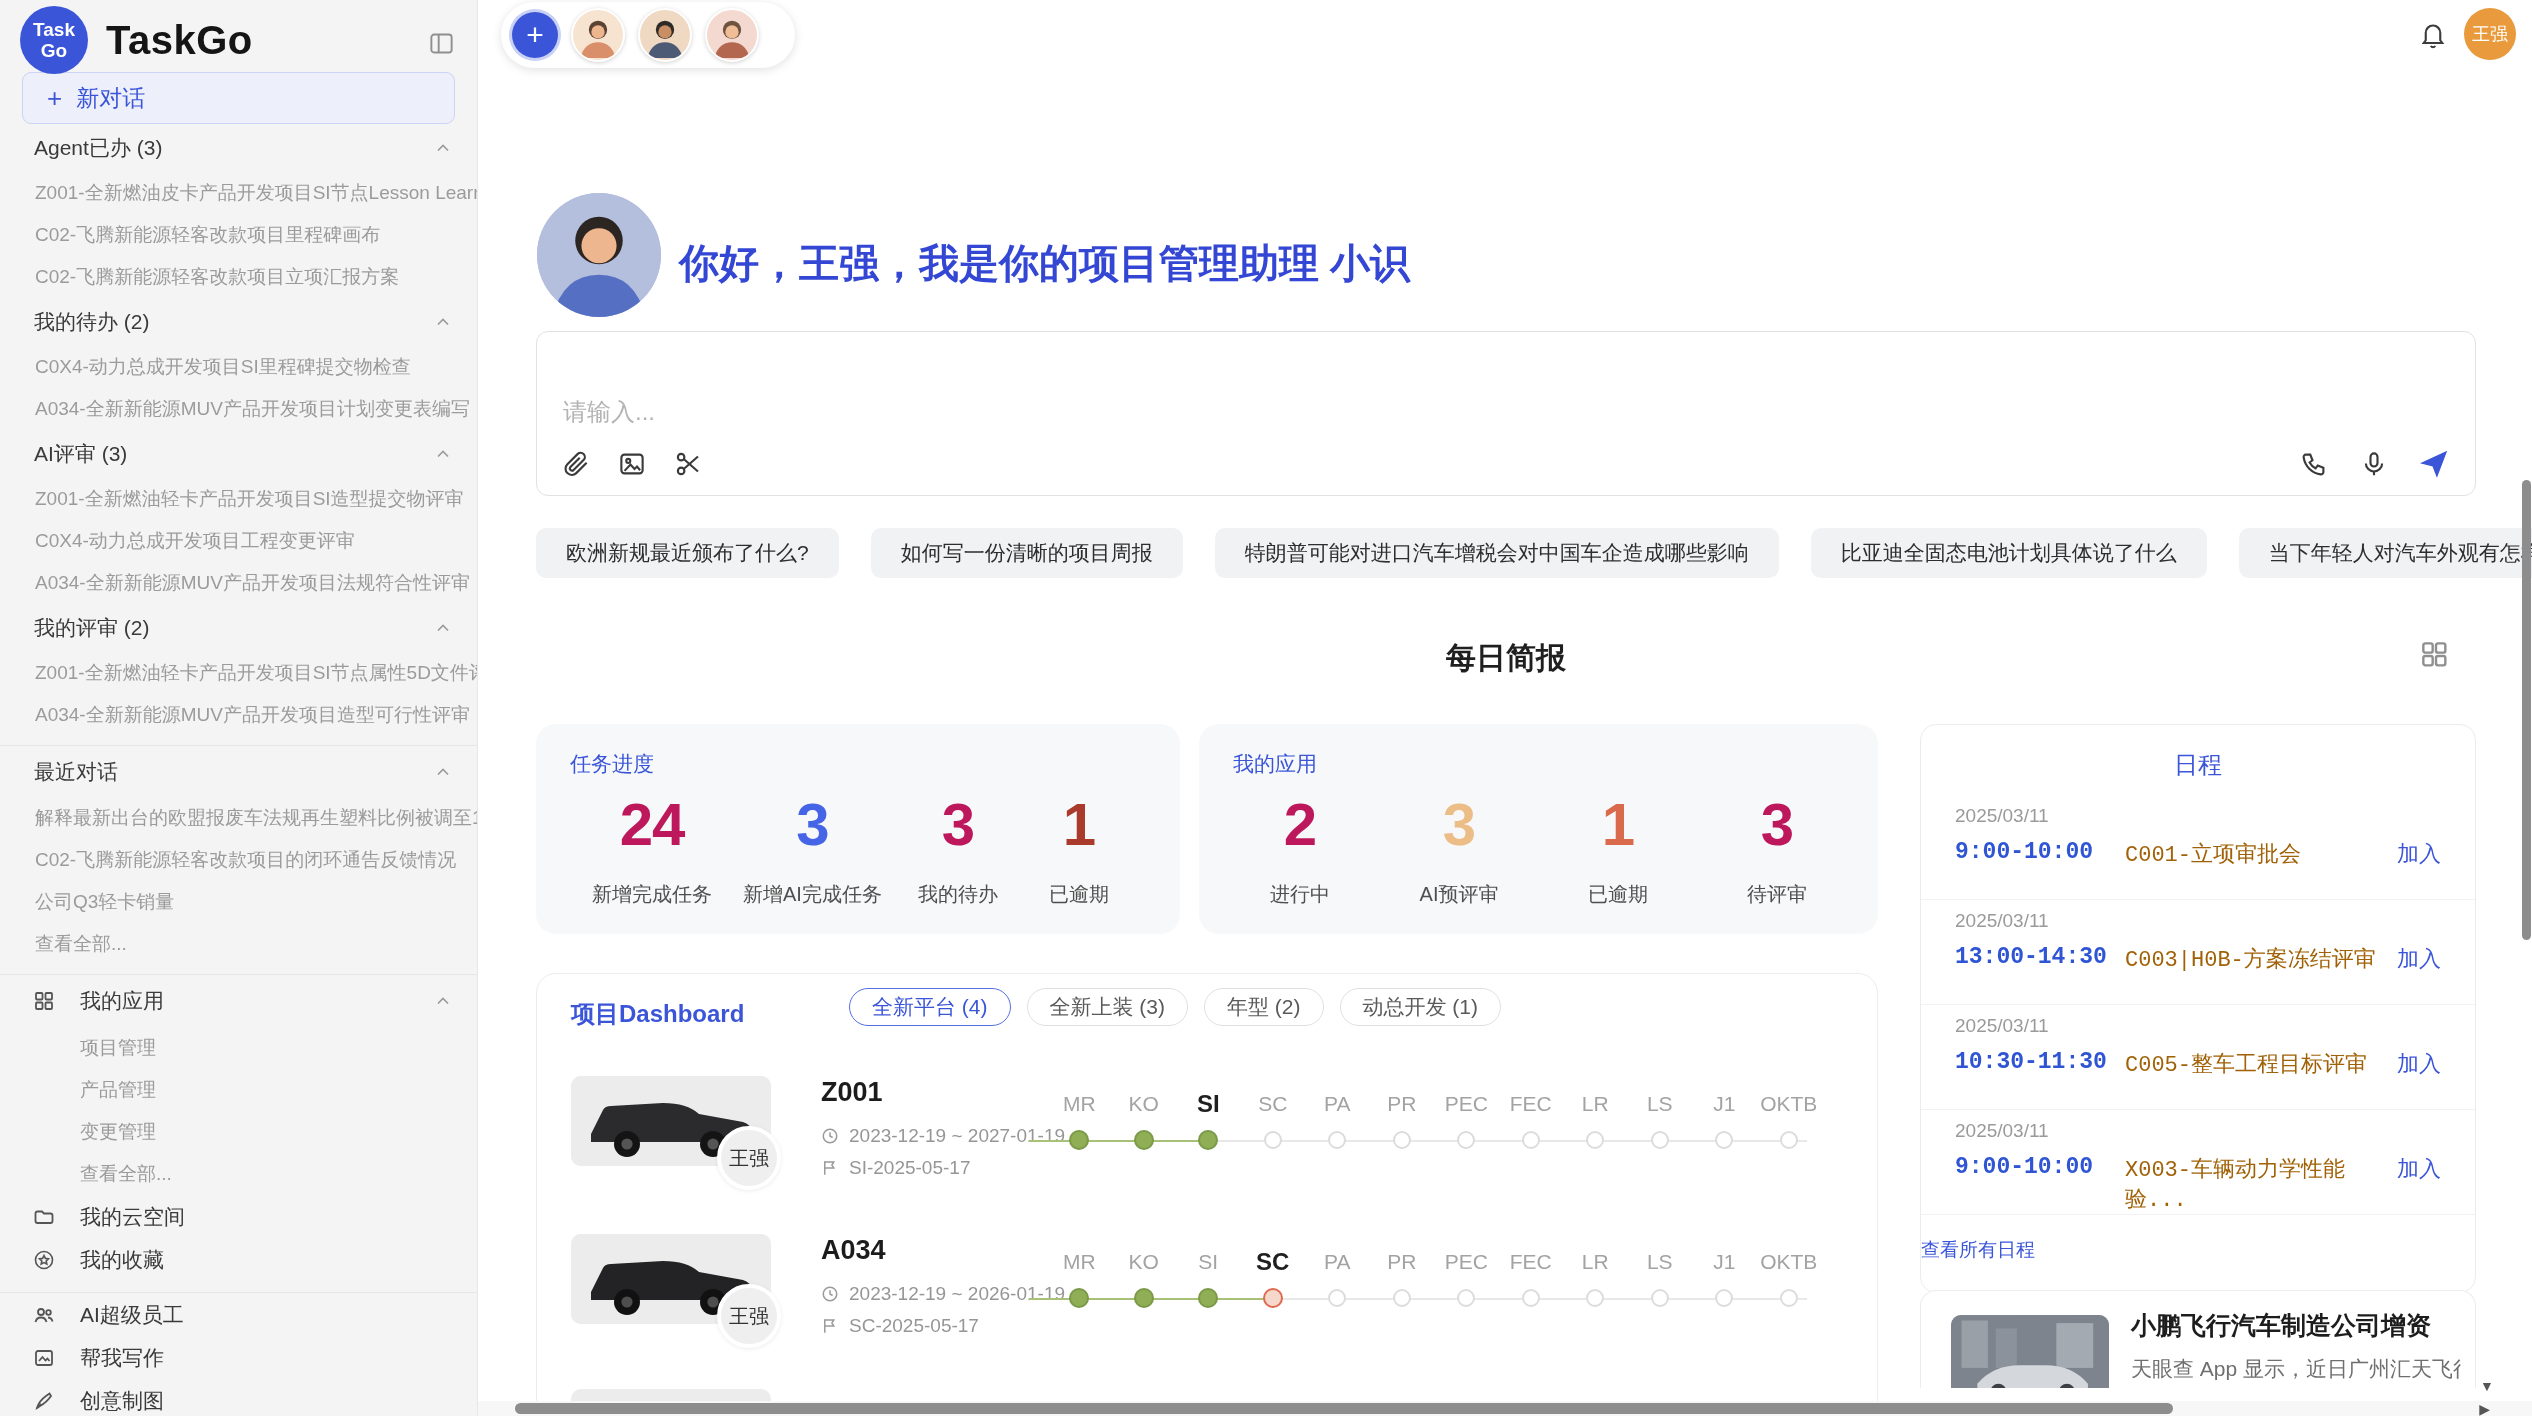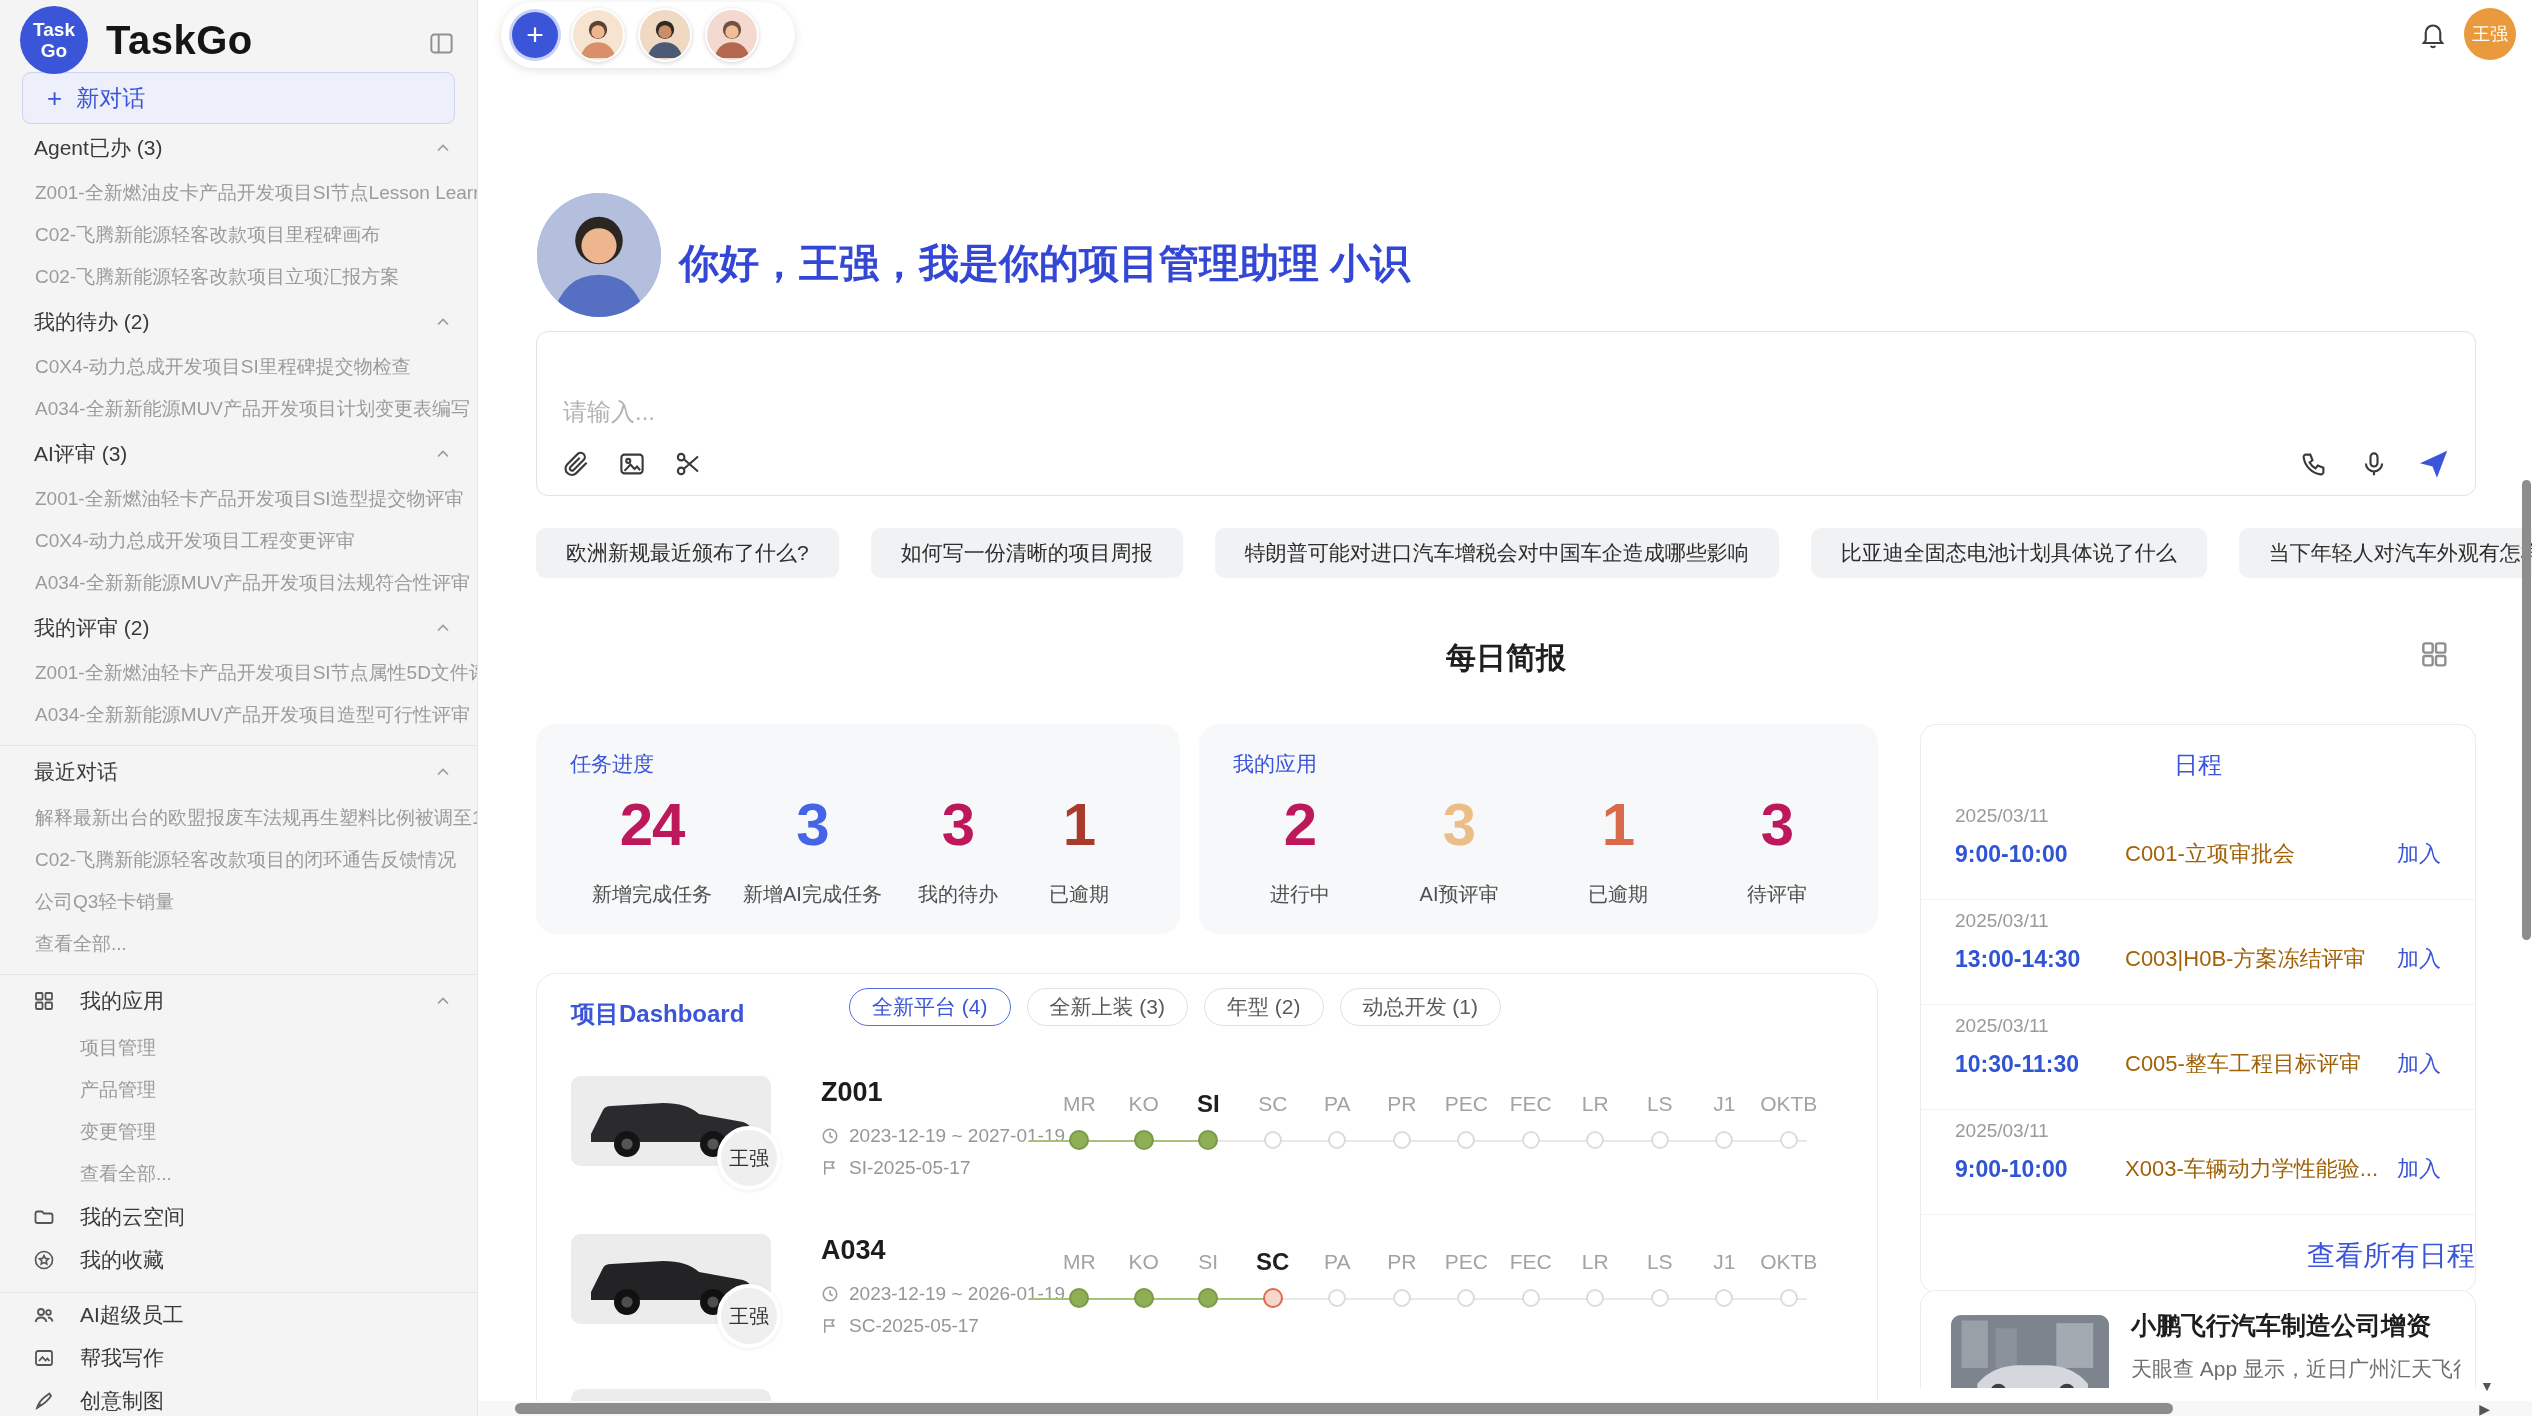--- a/index.html
+++ b/index.html
@@ -89,25 +89,25 @@
   .ms-dot.alert{width:20px; height:20px; top:1px; background:#f6d7cb; border:2.5px solid var(--alert);}
   .truck-sliver{position:absolute; left:34px; top:415px; width:200px; height:20px; border-radius:10px 10px 0 0; background:#ececec;}
 
   
   .sched-card{position:absolute; left:1920px; top:724px; width:556px; height:569px; border:1.5px solid #ececec; border-radius:16px; background:#fff; overflow:hidden;}
   .sched-title{margin-top:24px; text-align:center; font-size:24px; color:var(--accent);}
   .sched-items{margin-top:14px;}
   .sched-item{position:relative; height:105px; padding:10px 34px 0 34px; border-bottom:1px solid #f2f2f2;}
   .sched-item:last-child{border-bottom:1px solid #f2f2f2;}
   .sched-date{font-size:19px; color:#9a9a9a;}
-  .sched-line2{display:flex; align-items:center; margin-top:12px;}
+  .sched-line2{display:flex; margin-top:12px;font-family:Liberation Mono, monospace;}
   .sched-time{width:170px; font-size:23px; font-weight:700; color:#2f55d4;}
   .sched-name{flex:1; font-size:22px; color:#a16207;}
   .sched-join{font-size:22px; color:var(--accent); cursor:pointer;}
-  .sched-viewall{margin-top:22px; text-align:right; font-size:28px; color:var(--accent); cursor:pointer;}
+  .sched-viewall{margin-top:22px; text-align:left; font-size:19px; color:var(--accent); cursor:pointer;}
   .news-card{position:absolute; left:1920px; top:1290px; width:556px; height:98px; border:1.5px solid #ececec; border-radius:16px 16px 0 0; border-bottom:none; background:#fff; overflow:hidden; cursor:pointer;}
   .news-thumb{position:absolute; left:30px; top:24px; width:158px; height:90px; border-radius:10px; background:linear-gradient(135deg,#9aa2ab,#6d747c); overflow:hidden;}
   .news-title{position:absolute; left:210px; top:18px; font-size:25px; font-weight:700; color:#1d1d1d;}
   .news-snippet{position:absolute; left:210px; top:64px; width:330px; font-size:21px; color:#6f6f6f; white-space:nowrap; overflow:hidden;}
 
   
   .hscroll-track{position:absolute; left:478px; top:1401px; width:2054px; height:15px; background:#f7f7f7;}
   .hscroll-thumb{position:absolute; left:37px; top:2px; width:1658px; height:11px; border-radius:6px; background:#8d8d8d; cursor:pointer;}
   .hscroll-arrow{position:absolute; right:42px; top:0px; font-size:14px; color:#555;}
   .vscroll-thumb{position:absolute; left:2522px; top:480px; width:9px; height:460px; border-radius:5px; background:#8d8d8d; cursor:pointer;}

